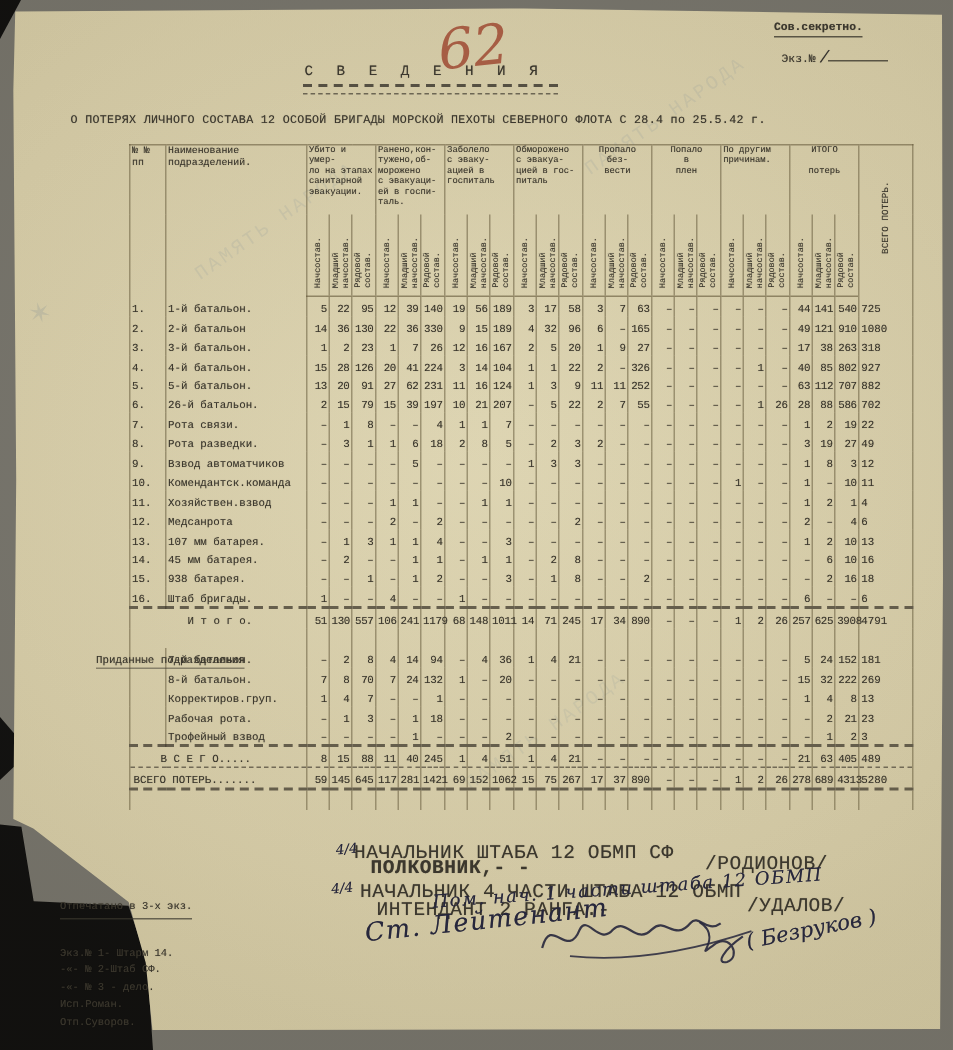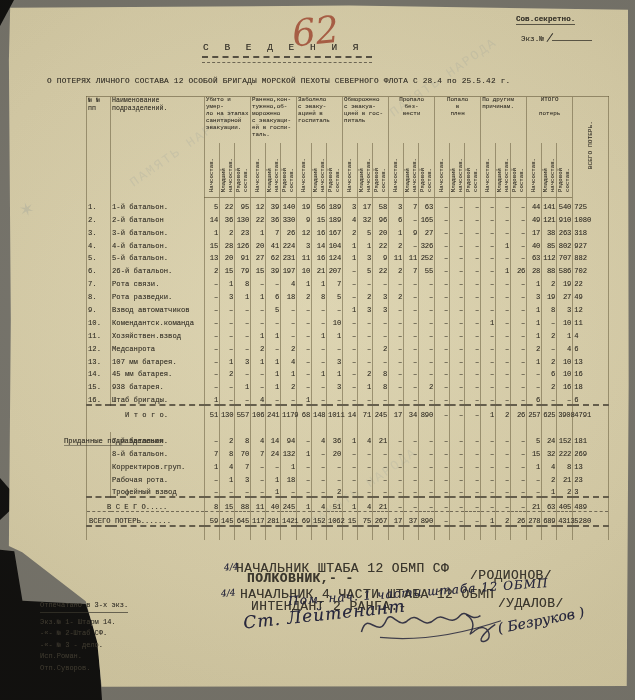--- a/index.html
+++ b/index.html
@@ -63,21 +63,21 @@
   tr.row-vp td.lbl{padding-left:2px;}
   tr.row-ticks td{border-top:2px dashed rgba(73,66,52,.8);height:14px;}
 
   .attached-label{left:64px;top:437px;font-size:7.2px;border-bottom:1px solid rgba(59,55,45,.5);}
 
   
   .f-sig{font-size:13px;letter-spacing:.4px;}
   .copies{position:absolute;left:40px;top:600px;font-size:7px;color:#3b372d;line-height:11.5px;
       text-shadow:0 0 .5px rgba(59,55,45,.5);}
   .copies div{white-space:nowrap;}
-  .copies div:first-child{border-bottom:1px solid rgba(59,55,45,.7);display:inline-block;margin-bottom:4px;}
+  .copies div:first-child{border-bottom:1px solid rgba(59,55,45,.7);display:inline-block;margin-bottom:18px;}
   .ink{color:#27273c;text-shadow:0 0 .4px rgba(39,39,60,.5);}
   .hw-note1{left:288px;top:585px;font-size:12px;transform:rotate(-4deg);letter-spacing:1px;}
   .hw-note2{left:243px;top:604px;font-size:17px;transform:rotate(-6deg);letter-spacing:1px;}
   .hw-name{left:497px;top:612px;font-size:14px;transform:rotate(-11deg);}
   .hw-mark1{left:224px;top:562px;font-size:9px;transform:rotate(-5deg);}
   .hw-mark2{left:221px;top:588px;font-size:9px;transform:rotate(-5deg);}
   .sig-svg{position:absolute;left:355px;top:600px;transform:rotate(-5deg);}
 </style>
 </head>
 <body>

